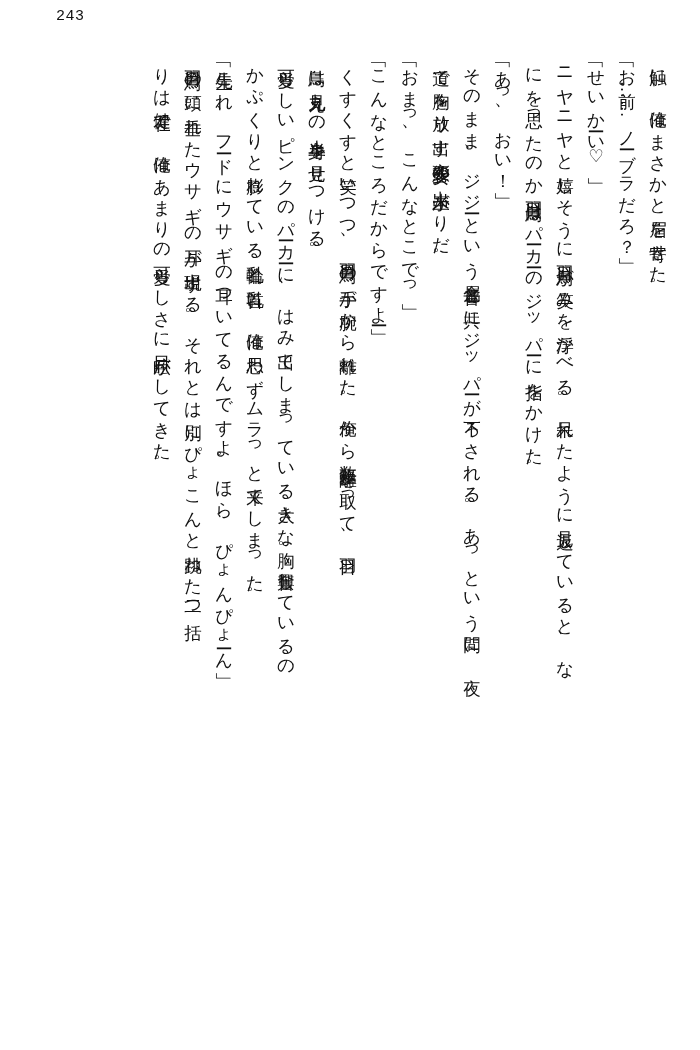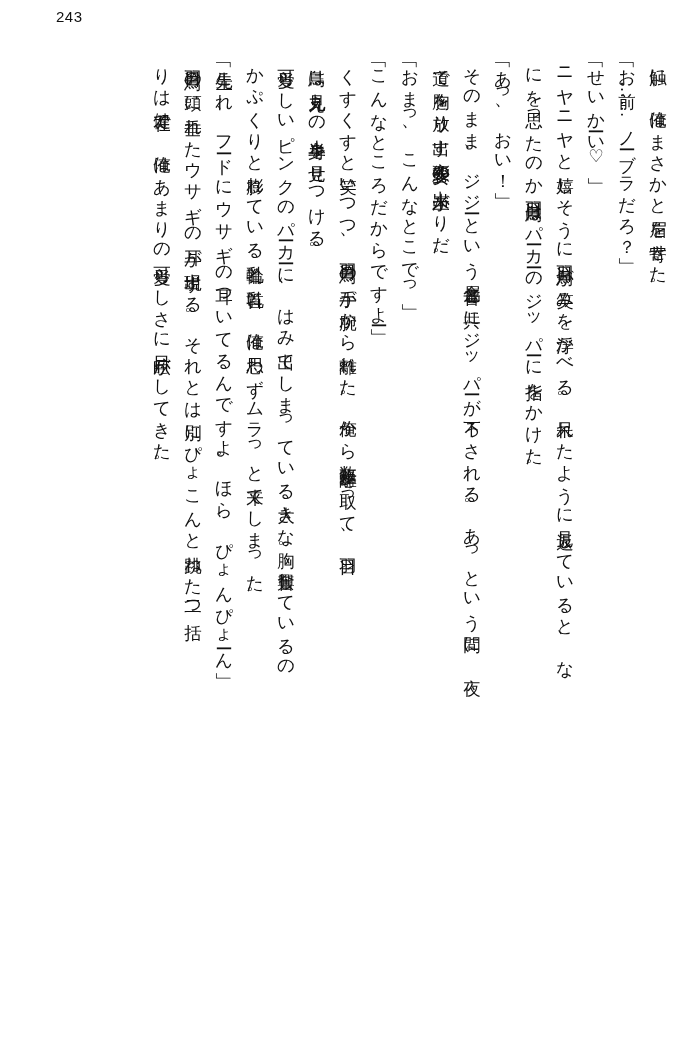--- a/index.html
+++ b/index.html
@@ -20,21 +20,21 @@
     box-sizing: border-box;
   }
   
   #page-number {
     position: absolute;
     top: 8px;
     left: 56px;
     font-size: 15px;
     letter-spacing: 0.5px;
     color: #111111;
-    font-family: Liberation Sans, sans-serif;
+    font-family: Liberation Mono, monospace;
   }
   
   #body-text {
     position: absolute;
     top: 56px;
     right: 34px;
     bottom: 26px;
     left: 30px;
     display: flex;
     flex-direction: row-reverse;

